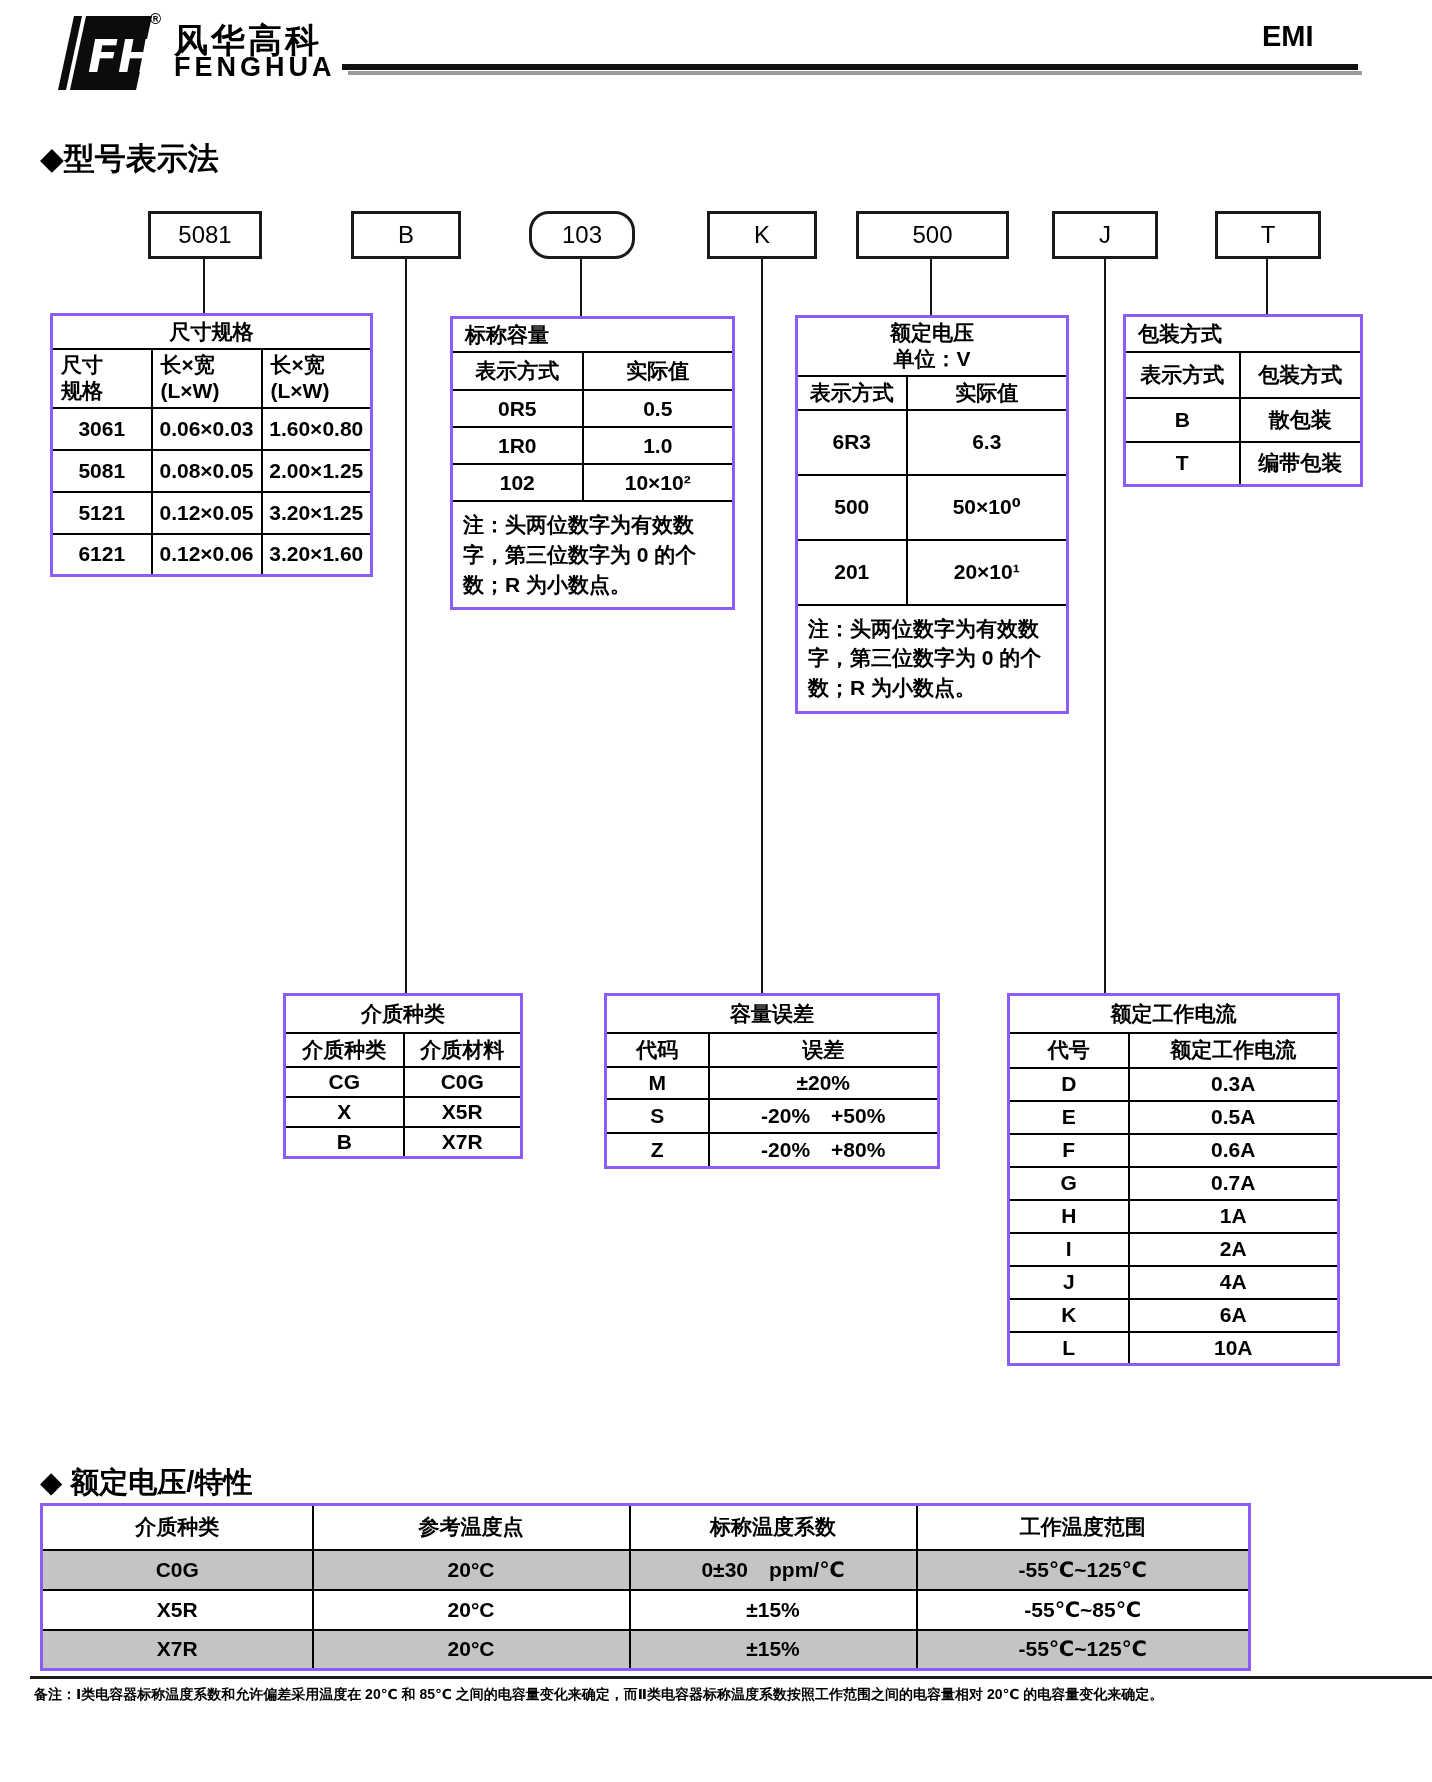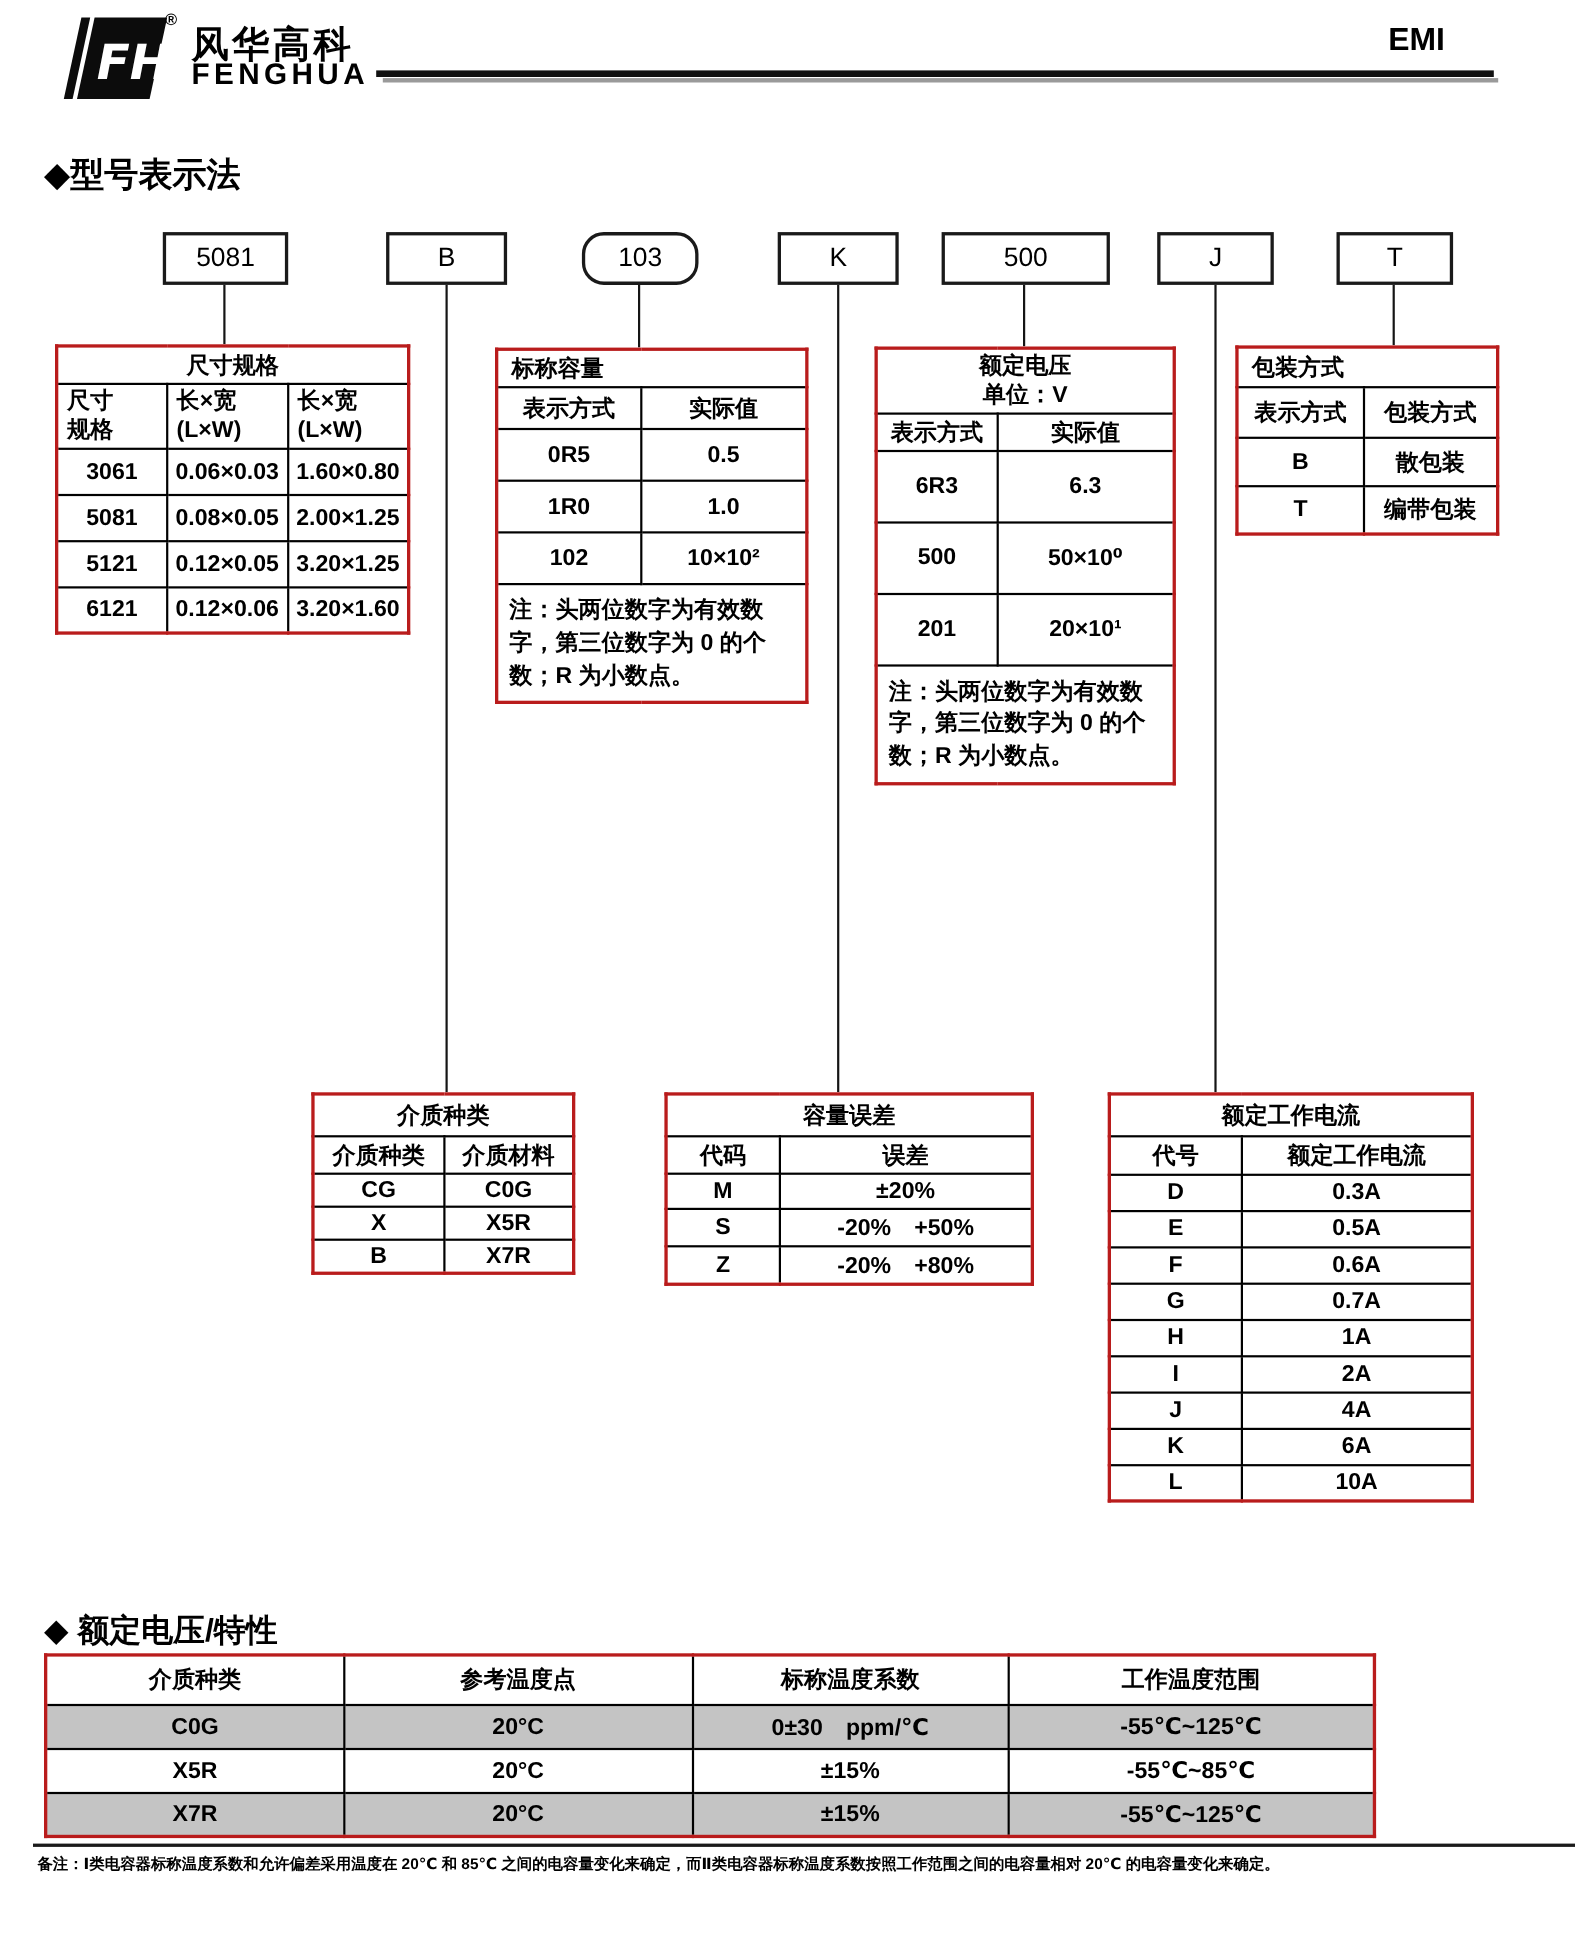--- a/index.html
+++ b/index.html
@@ -18,34 +18,34 @@
   .h1{position:absolute;left:40px;top:138px;font-size:31px;font-weight:bold;}
   .h2{position:absolute;left:40px;top:1463px;font-size:29px;font-weight:bold;}
 
   
   .code-box{position:absolute;top:211px;height:48px;border:3px solid #1a1a1a;background:#fff;
             display:flex;align-items:center;justify-content:center;font-size:24px;box-sizing:border-box;}
   .vline{position:absolute;width:2px;background:#151515;}
 
   
   table.dtable{position:absolute;border-collapse:collapse;table-layout:fixed;background:#fff;
-               border:3px solid #b91c1c;font-size:21px;font-weight:bold;}
+               border:3px solid #8b5cf6;font-size:21px;font-weight:bold;}
   .dtable th,.dtable td{border:2px solid #000;text-align:center;padding:2px 4px;
                white-space:pre-line;overflow:hidden;box-sizing:border-box;}
   .dtable .title-row th{font-weight:bold;}
   .ttl-left th{text-align:left;padding-left:12px;}
   .dtable td.note{font-weight:bold;text-align:left;padding:8px 10px;line-height:1.42;}
 
   .size-table .title-row th{height:33px;}
   .size-table .head-row th{height:58px;text-align:left;padding-left:8px;line-height:1.25;}
   .size-table tbody td{height:42px;}
 
   .cap-table .title-row th{height:34px;}
   .cap-table .head-row th{height:38px;}
-  .cap-table tbody td{height:47px;}
+  .cap-table tbody td{height:37px;}
 
   .volt-table .title-row th{height:53px;line-height:1.25;}
   .volt-table .head-row th{height:33px;}
   .volt-table tbody td{height:65px;}
 
   .pack-table .title-row th{height:36px;}
   .pack-table .head-row th{height:46px;}
   .pack-table tbody td{height:44px;}
 
   .diel-table .title-row th{height:38px;}

